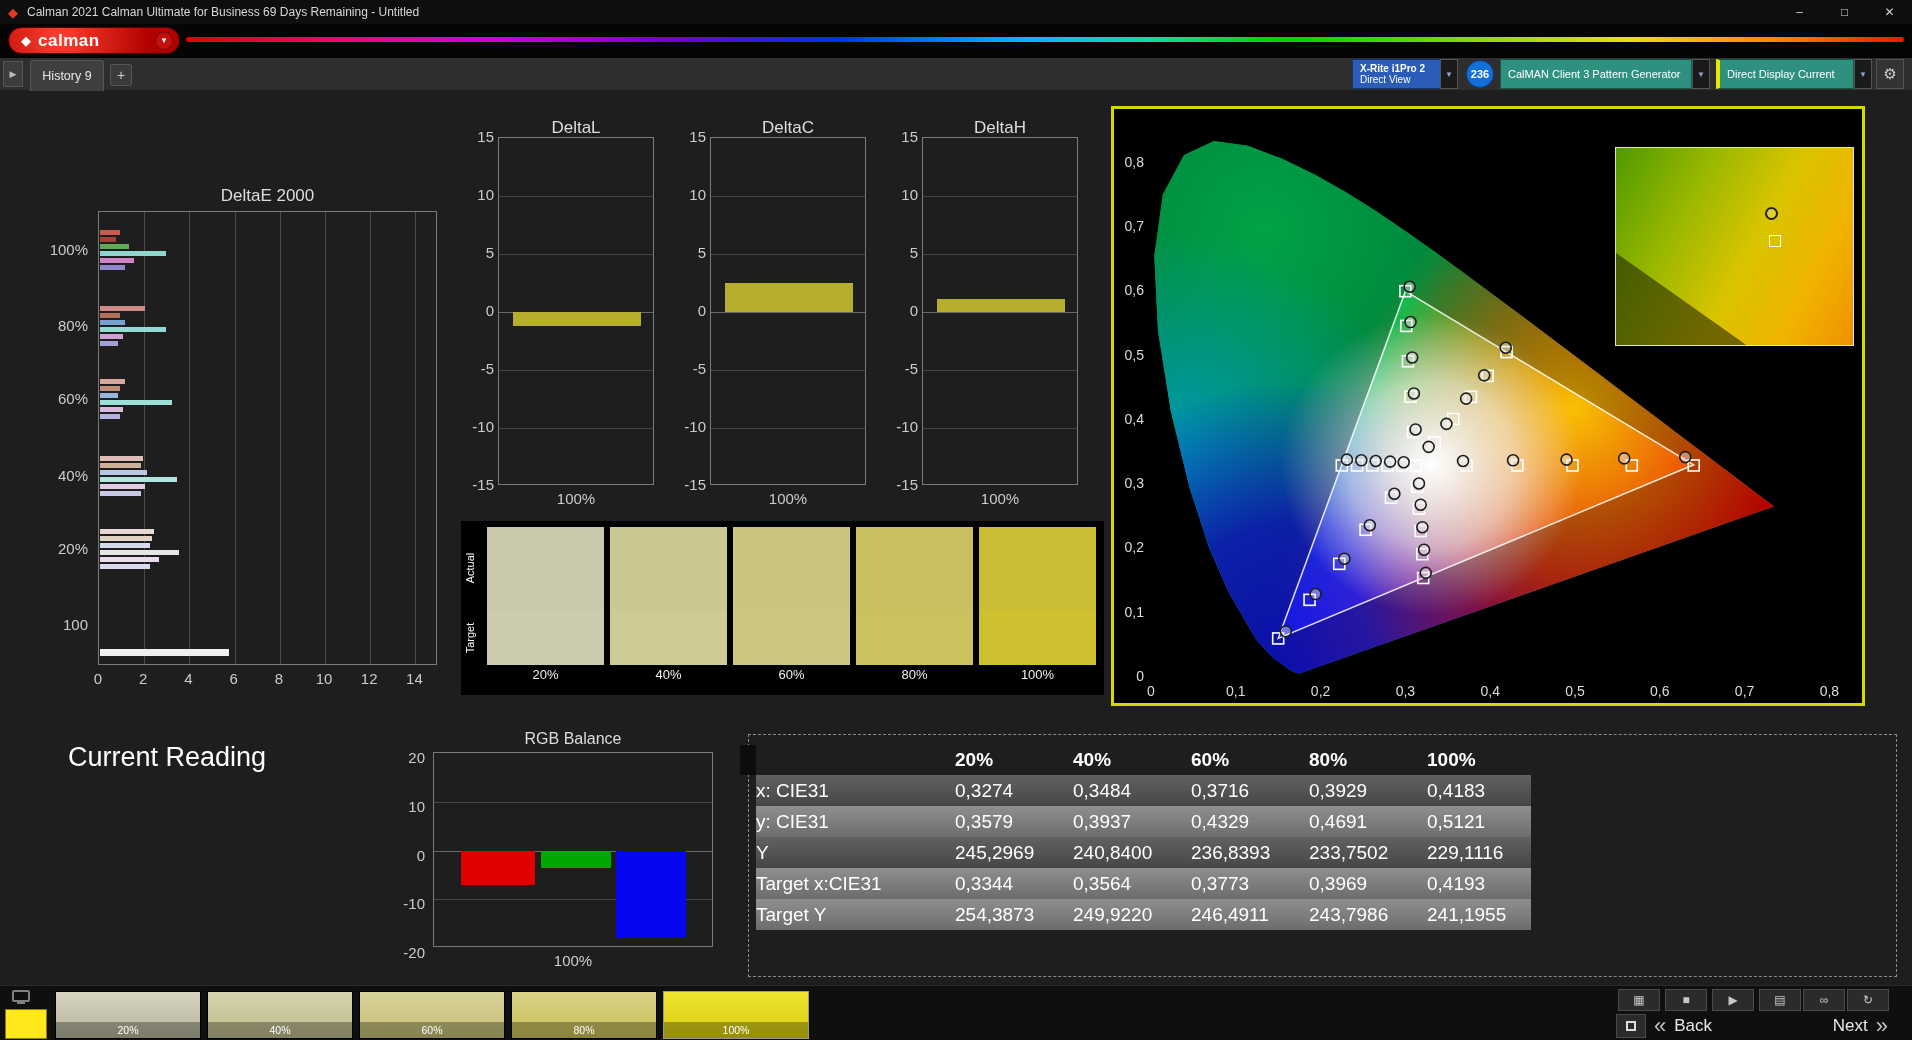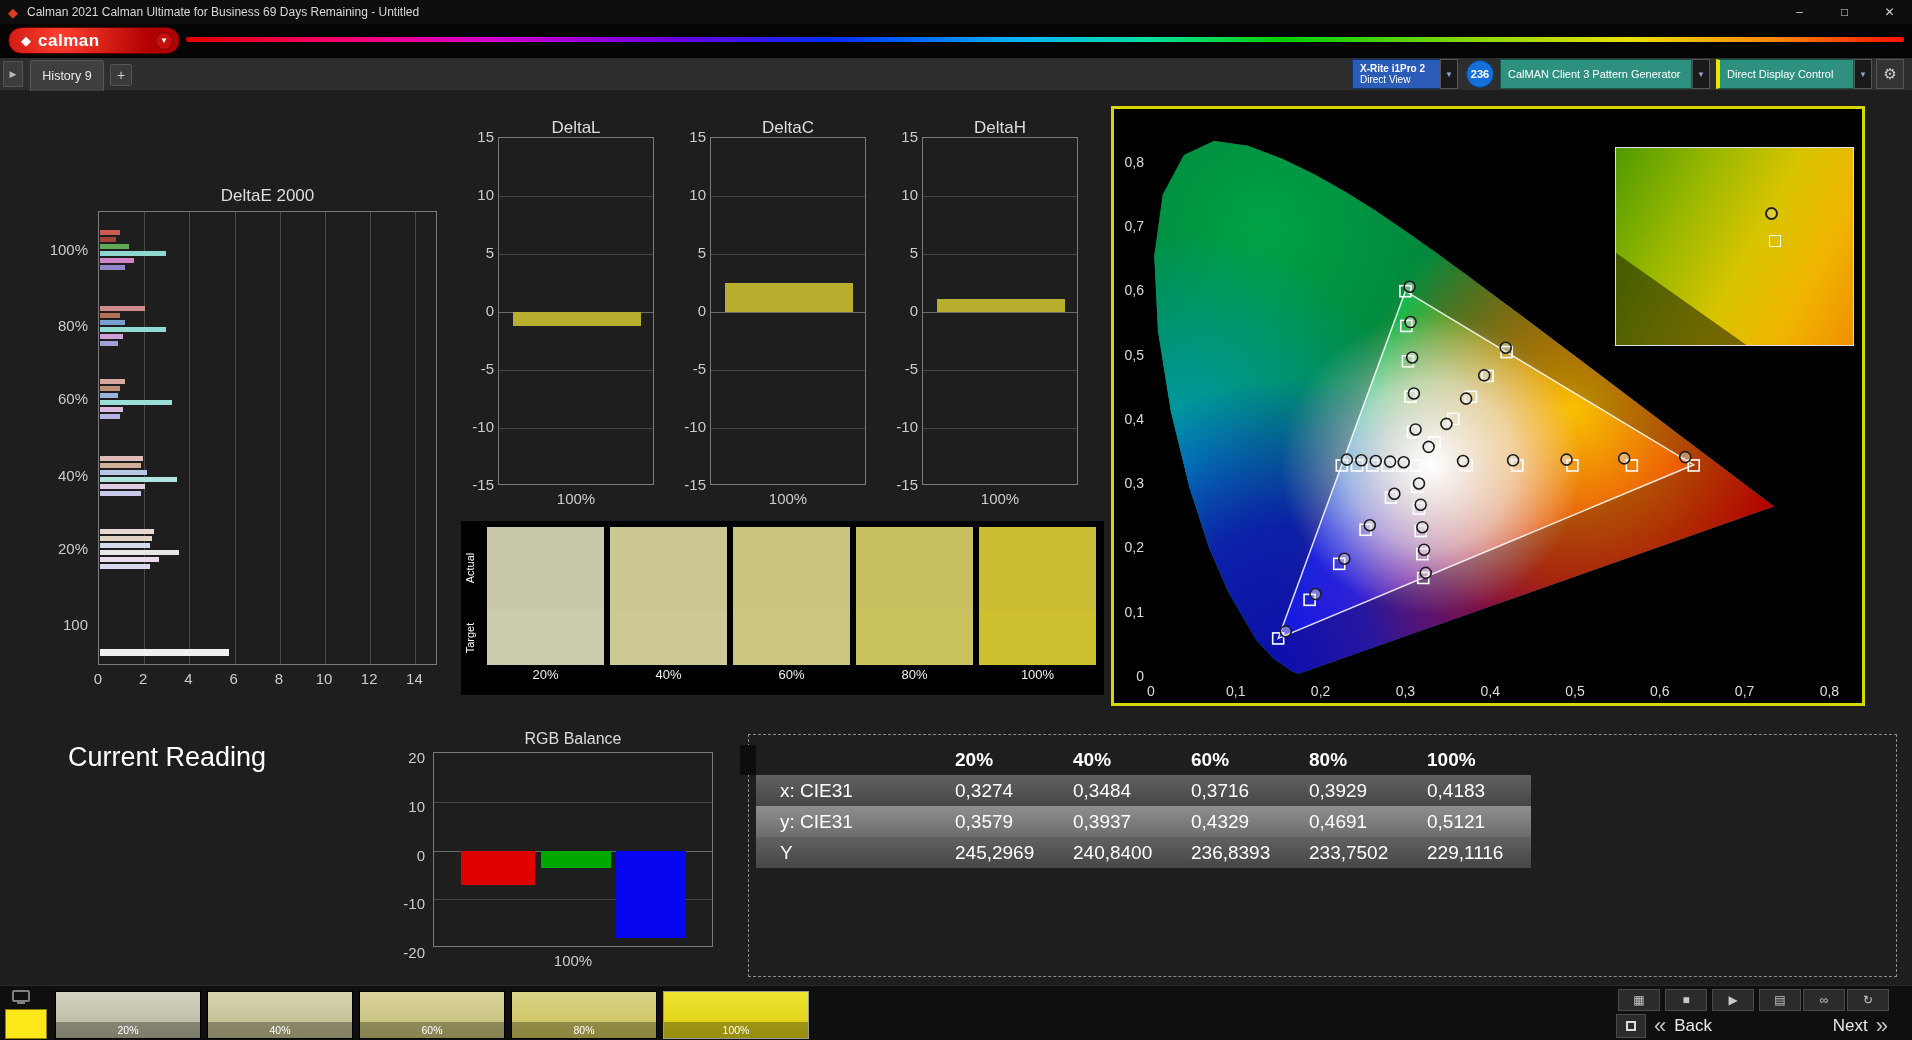--- a/index.html
+++ b/index.html
@@ -71,21 +71,21 @@
 
   
   .cr-title { font-size:27px; color:#fff; margin-bottom:14px; }
   .cr-line { font-size:23px; color:#f0f0f0; margin-bottom:19px; }
 
   
   .results-table { position:absolute; left:756px; top:745px; width:775px; }
   .trow { display:grid; grid-template-columns:185px repeat(5,118px); height:31px; align-items:center; }
   .thead { height:30px; font-weight:bold; }
   .tcell { color:#fff; font-size:19px; padding-left:14px; white-space:nowrap; }
-  .tlabel { padding-left:24px; }
+  .tlabel { padding-left:0; }
   .row-a { background:linear-gradient(#616161,#464646); }
   .row-b { background:linear-gradient(#8f8f8f,#6c6c6c); }
   .dashed { position:absolute; border:1px dashed #8a8a8a; }
   .table-corner { position:absolute; left:740px; top:745px; width:16px; height:30px; background:#0d0d0d; }
 
   
   .bottombar { position:absolute; left:0; top:985px; width:1912px; height:55px; background:#0f0f0f; border-top:1px solid #2a2a2a; }
   .display-icon { position:absolute; left:12px; top:4px; width:18px; height:12px; border:2px solid #808080; border-radius:2px; }
   .display-icon:after { content:""; position:absolute; left:3px; top:10px; width:8px; height:2px; background:#808080; }
   .current-color { position:absolute; left:5px; top:23px; width:42px; height:30px; background:#ffe81a; border:1px solid #8a7d00; }
@@ -131,21 +131,21 @@
     <div class="tab-add">+</div>
 
     <div class="devbox" style="left:1352px;width:100px;background:#2a5cb8;border:1px solid #14376e">
       <div style="font-size:10px;font-weight:bold">X-Rite i1Pro 2</div>
       <div style="font-size:10px">Direct View</div>
     </div>
     <div class="drop" style="left:1440px">▼</div>
     <div class="badge" style="left:1466px">236</div>
     <div class="devbox" style="left:1500px;width:192px;background:#2e9180;border:1px solid #15574b;font-size:11px">CalMAN Client 3 Pattern Generator</div>
     <div class="drop" style="left:1692px">▼</div>
-    <div class="devbox" style="left:1716px;width:138px;background:#2e9180;border:1px solid #15574b;border-left:4px solid #e8e800;font-size:11px">Direct Display Control</div>
+    <div class="devbox" style="left:1716px;width:138px;background:#2e9180;border:1px solid #15574b;border-left:4px solid #e8e800;font-size:11px">Direct Display Current</div>
     <div class="drop" style="left:1854px">▼</div>
     <div class="gear-btn" style="left:1876px">⚙</div>
   </div>
 
 
   <div class="chart-title" style="left:98px;top:186px;width:339px">DeltaE 2000</div>
   <div class="abs" style="left:20px;top:211px;width:73px;height:454px">
       <div class="ytick" style="top: 30px;">100%</div>
       <div class="ytick" style="top: 106px;">80%</div>
       <div class="ytick" style="top: 179px;">60%</div>
@@ -483,20 +483,36 @@
         <div class="tcell">0,5121</div>
       </div>
       <div class="trow row-a">
         <div class="tcell tlabel">Y</div>
         <div class="tcell">245,2969</div>
         <div class="tcell">240,8400</div>
         <div class="tcell">236,8393</div>
         <div class="tcell">233,7502</div>
         <div class="tcell">229,1116</div>
       </div>
+      <div class="trow row-b">
+        <div class="tcell tlabel">Target x:CIE31</div>
+        <div class="tcell">0,3344</div>
+        <div class="tcell">0,3564</div>
+        <div class="tcell">0,3773</div>
+        <div class="tcell">0,3969</div>
+        <div class="tcell">0,4193</div>
+      </div>
+      <div class="trow row-b">
+        <div class="tcell tlabel">Target Y</div>
+        <div class="tcell">254,3873</div>
+        <div class="tcell">249,9220</div>
+        <div class="tcell">246,4911</div>
+        <div class="tcell">243,7986</div>
+        <div class="tcell">241,1955</div>
+      </div>
     </div>
 
   <div class="bottombar">
     <div class="display-icon"></div>
     <div class="current-color" style="background: rgb(255, 232, 26);"></div>
     <div class="footer-swatches">
         <div class="fsw" style="left: 0px; background: linear-gradient(rgb(214, 212, 192), rgb(180, 178, 152));">
           <div class="fswlabel">20%</div>
         </div>
         <div class="fsw" style="left: 152px; background: linear-gradient(rgb(216, 213, 175), rgb(188, 185, 138));">

